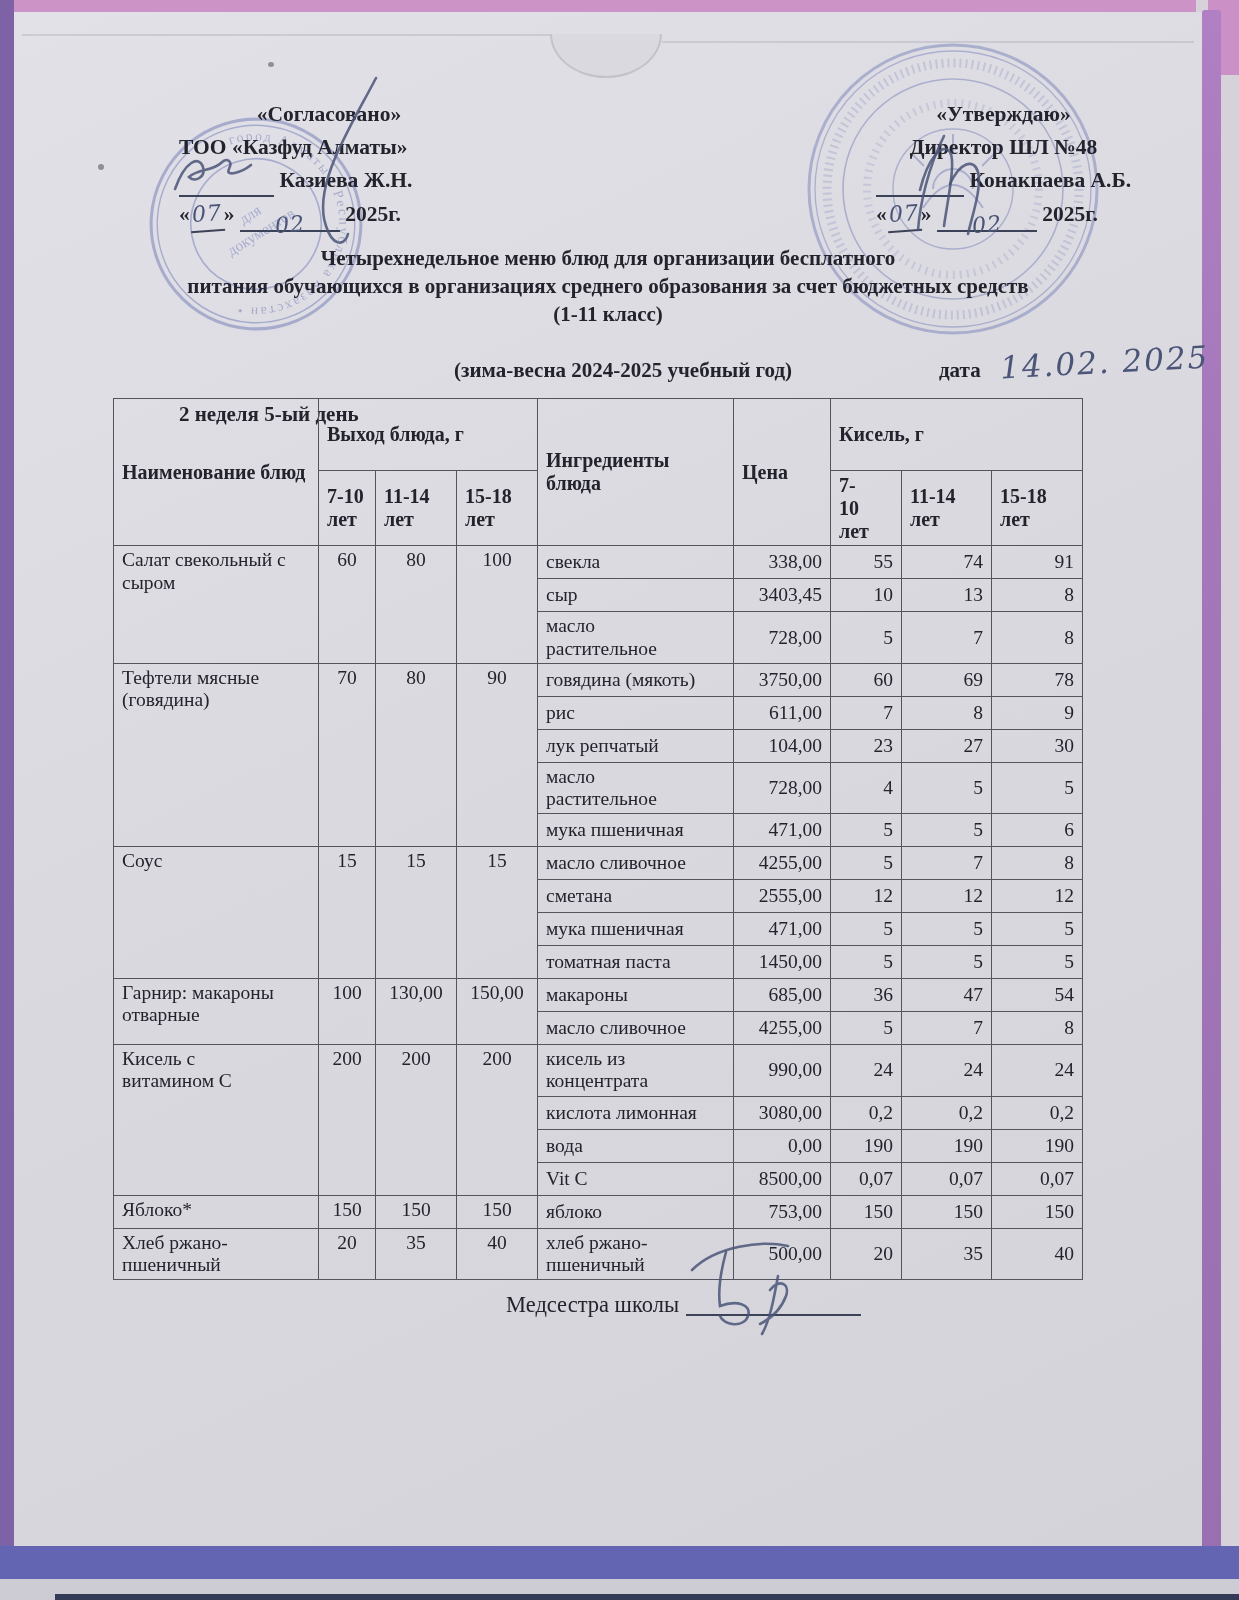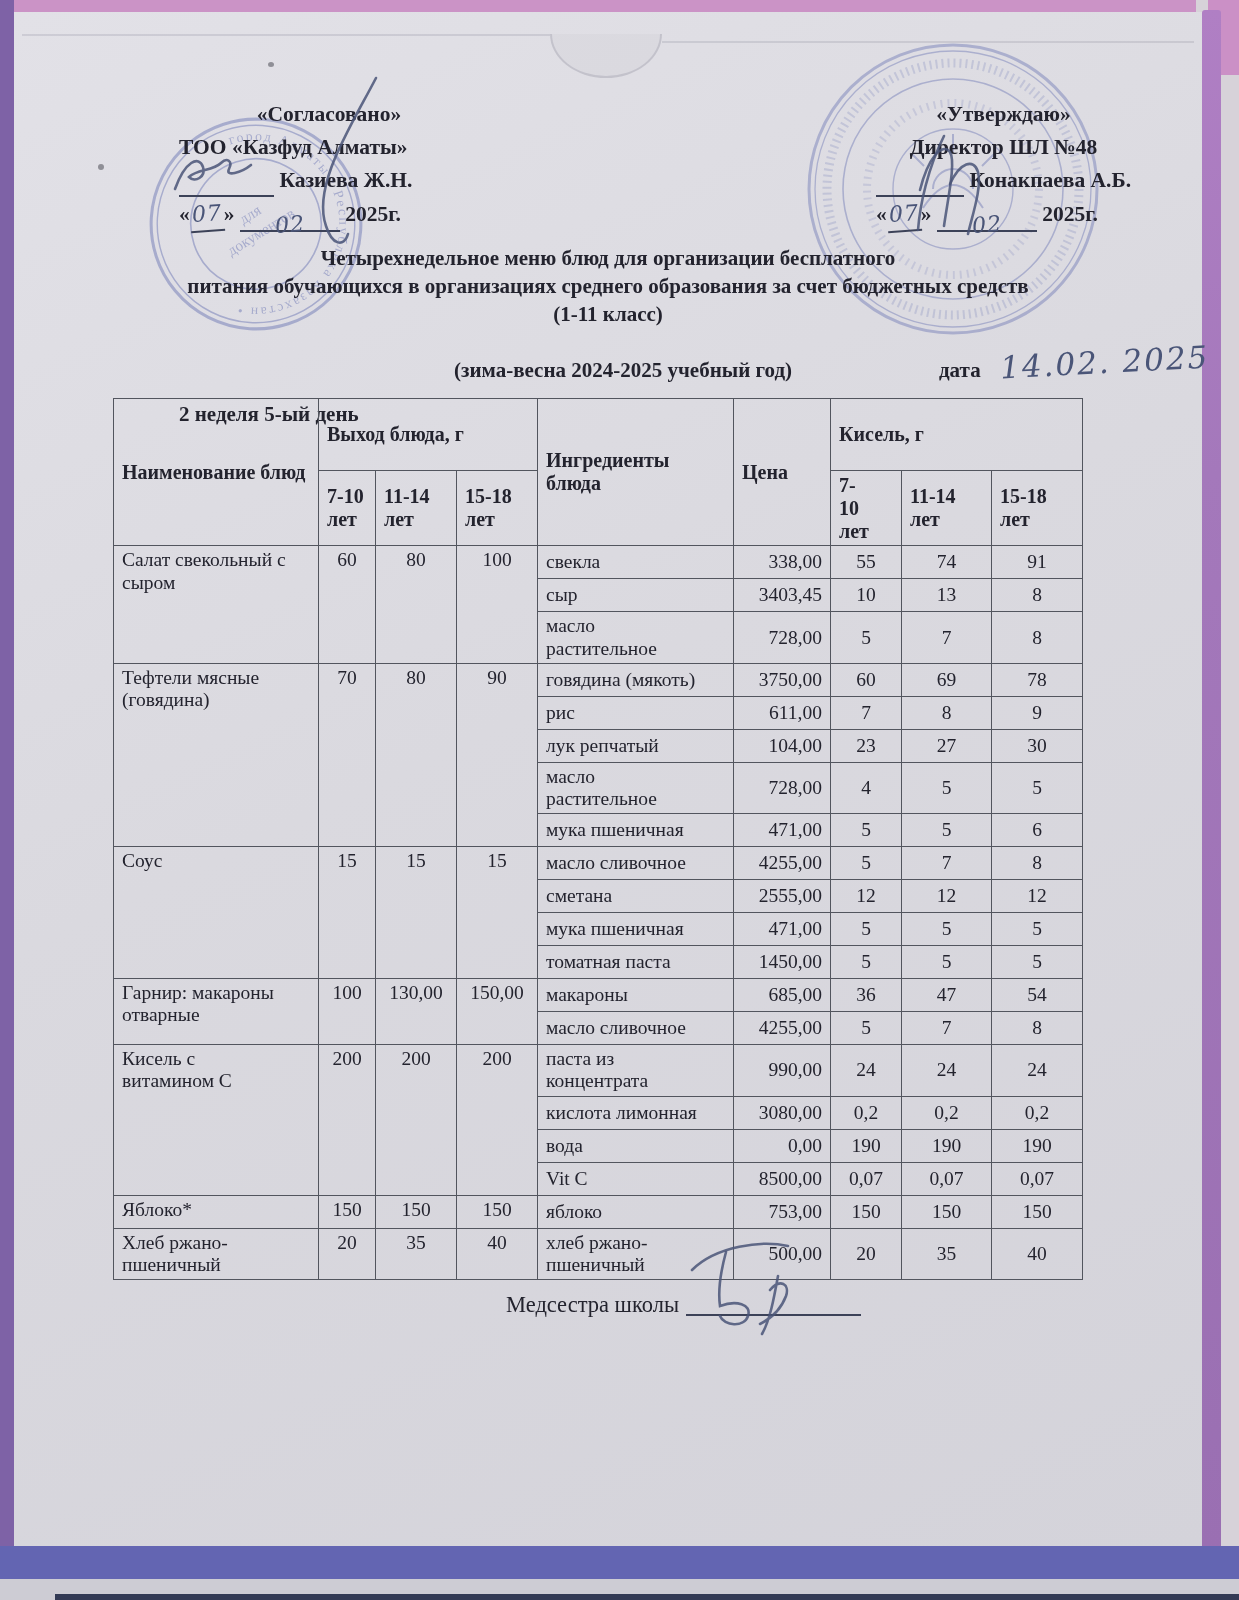--- a/index.html
+++ b/index.html
@@ -89,21 +89,21 @@
   .menu th,.menu td{border:1.6px solid #52555e;padding:3px 8px;}
   .menu thead tr:first-child th{height:72px;}
   .menu thead tr:last-child th{height:70px;}
   .menu th{font-weight:bold;text-align:left;vertical-align:middle;font-size:20px;}
   .menu th.b1 span{display:inline-block;max-width:30px;}
   .menu td{height:33px;}
   .dish-cell{text-align:left;vertical-align:top;white-space:pre-line;padding-top:4px;}
   .out-cell{text-align:center;vertical-align:top;padding-top:4px;}
   .ing-cell{text-align:left;vertical-align:middle;white-space:pre-line;}
   .price-cell{text-align:right;vertical-align:middle;padding-right:10px;}
-  .brutto-cell{text-align:center;vertical-align:middle;}
+  .brutto-cell{text-align:right;vertical-align:middle;}
   
   .footer{position:absolute;left:0;top:1262px;width:1188px;height:60px;font-size:22.5px;}
   .footer .lbl{position:absolute;left:492px;top:18px;}
   .footer .blank{position:absolute;left:672px;top:14px;height:28px;}
 </style>
 </head>
 <body>
 
 <div class="photo">
 
@@ -350,21 +350,21 @@
             <td class="brutto-cell">5</td>
             <td class="brutto-cell">7</td>
             <td class="brutto-cell">8</td>
           </tr>
           <tr>
             <td class="dish-cell" rowspan="4">Кисель с
 витамином С</td>
             <td class="out-cell" rowspan="4">200</td>
             <td class="out-cell" rowspan="4">200</td>
             <td class="out-cell" rowspan="4">200</td>
-            <td class="ing-cell">паста из
+            <td class="ing-cell">кисель из
 концентрата</td>
             <td class="price-cell">990,00</td>
             <td class="brutto-cell">24</td>
             <td class="brutto-cell">24</td>
             <td class="brutto-cell">24</td>
           </tr>
           <tr>
             <td class="ing-cell">кислота лимонная</td>
             <td class="price-cell">3080,00</td>
             <td class="brutto-cell">0,2</td>

